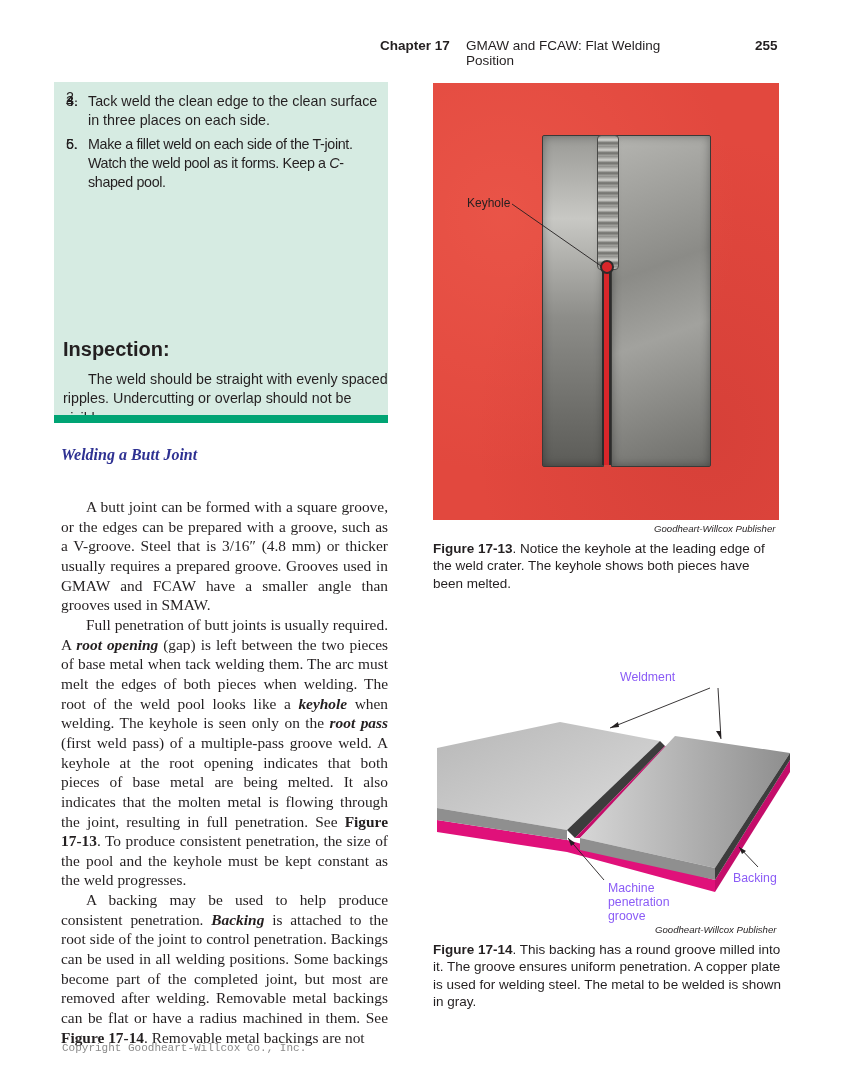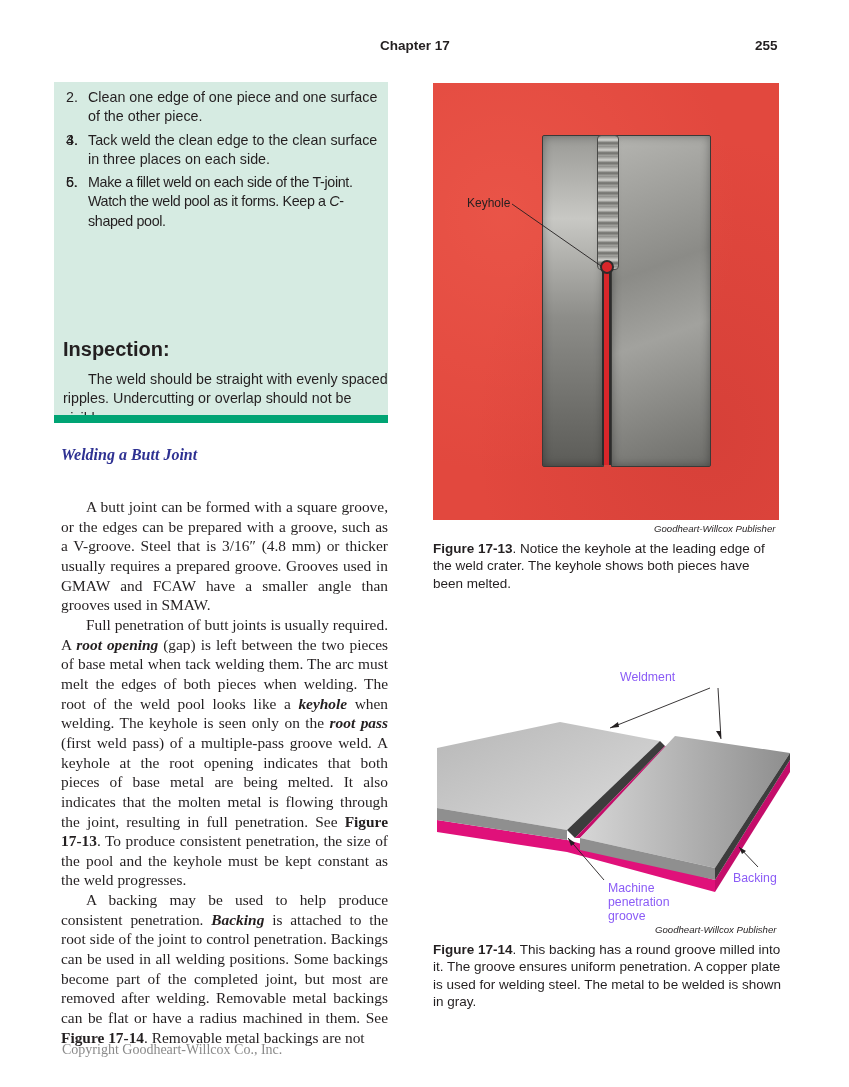--- a/index.html
+++ b/index.html
@@ -42,35 +42,35 @@
   .keyhole-label { position: absolute; left: 34px; top: 113px; font-family: "Liberation Sans", sans-serif; font-size: 12px; color: #231f20; }
   .keyhole-line { position: absolute; left: 0; top: 0; }
   .credit { position: absolute; font-family: "Liberation Sans", sans-serif; font-style: italic; font-size: 9.6px; color: #231f20; }
   .caption { position: absolute; font-family: "Liberation Sans", sans-serif; font-size: 13.5px; line-height: 17.3px; }
   .caption b { font-weight: bold; }
 
   
   .diagram { position: absolute; left: 430px; top: 660px; width: 360px; height: 270px; }
   .diag-label { position: absolute; font-family: "Liberation Sans", sans-serif; font-size: 12.3px; line-height: 14px; color: #8b5cf6; }
 
-  .footer { position: absolute; left: 62px; top: 1042px; font-family: Liberation Serif, serif; font-size: 14px; color: #8a8a8a; }
+  .footer { position: absolute; left: 62px; top: 1042px; font-family: Liberation Mono, monospace; font-size: 11px; color: #8a8a8a; }
 </style>
 </head>
 <body>
 
 <div class="running-head">
   <span class="rh-chapter">Chapter 17</span>
+  <span class="rh-title">GMAW and FCAW: Flat Welding Position</span>
   <span class="rh-page">255</span>
 </div>
 
 <div class="proc-box">
   <ol class="proc-list">
     <li class="proc-item">
       <span class="proc-num">2.</span>
-      <span>Clean one edge of one piece and one surface of the other piece.</span>
     </li>
     <li class="proc-item">
       <span class="proc-num">3.</span>
     </li>
     <li class="proc-item">
       <span class="proc-num">4.</span>
       <span>Tack weld the clean edge to the clean surface in three places on each side.</span>
     </li>
     <li class="proc-item">
       <span class="proc-num">5.</span>

